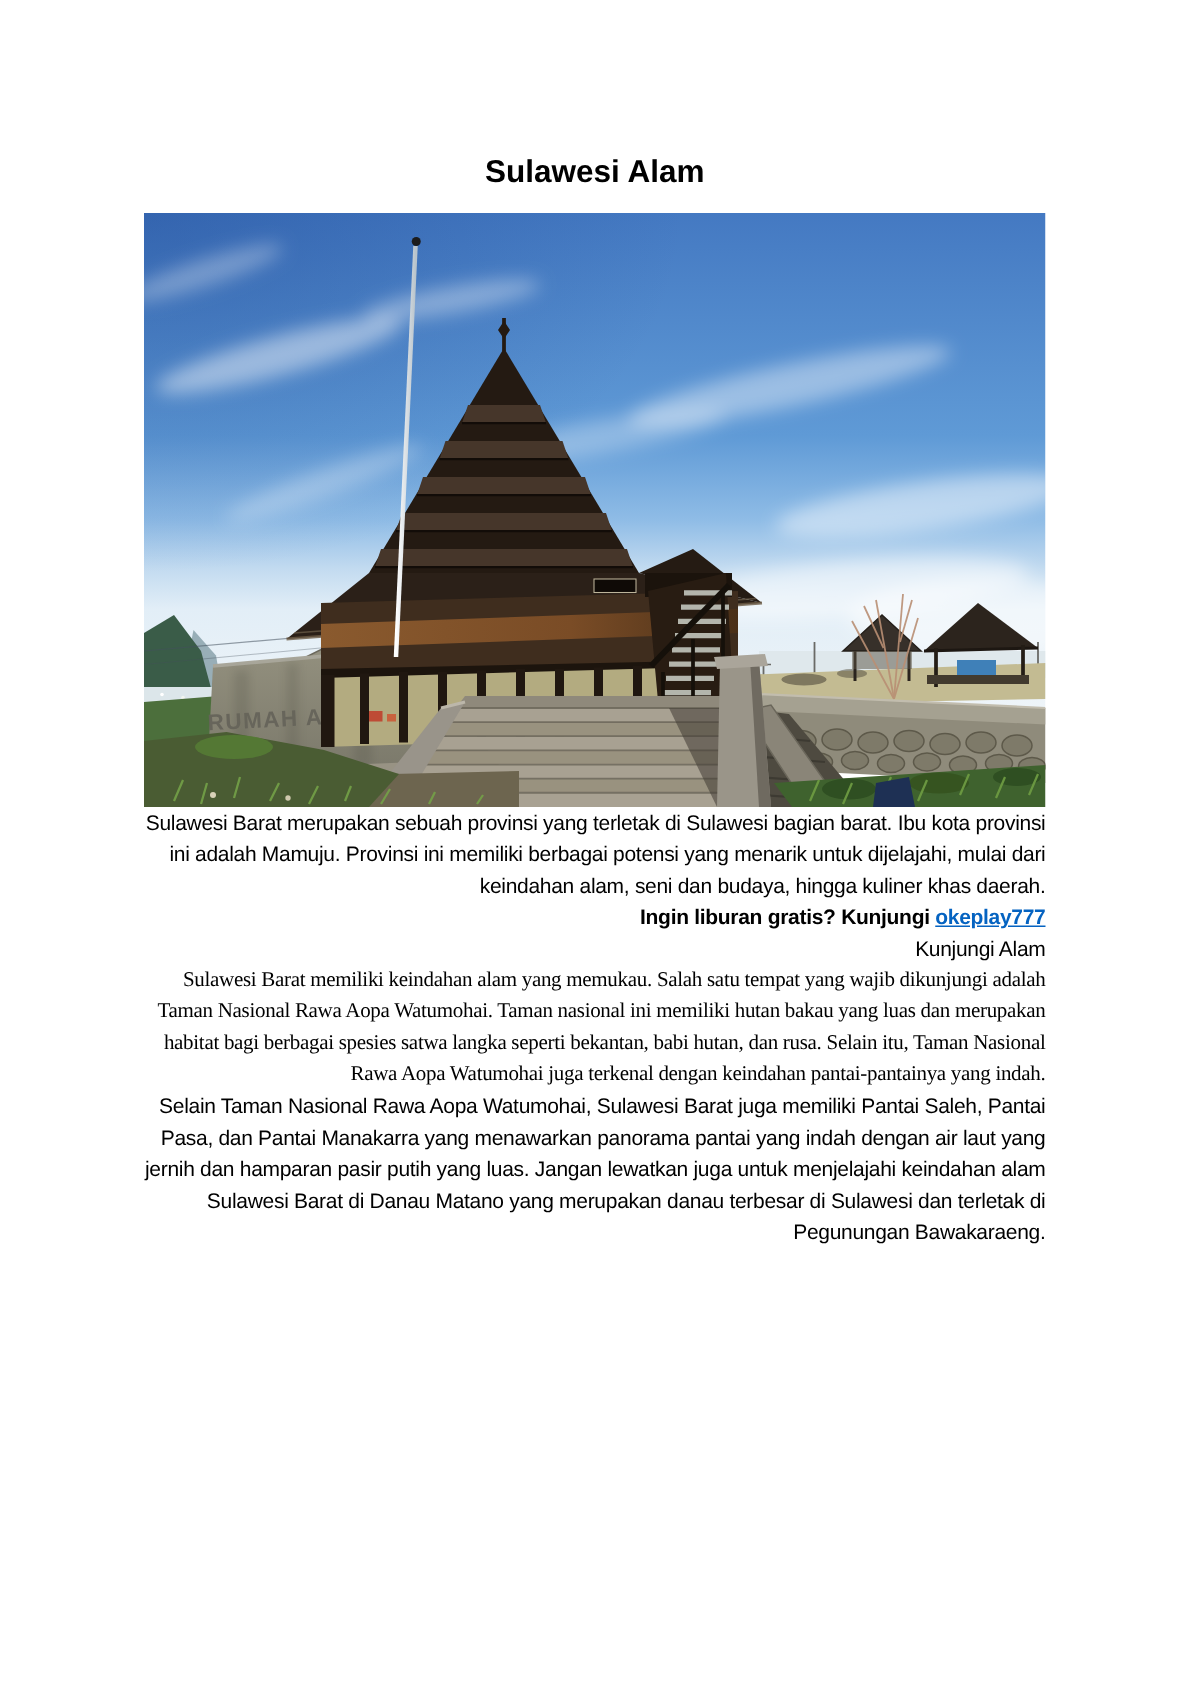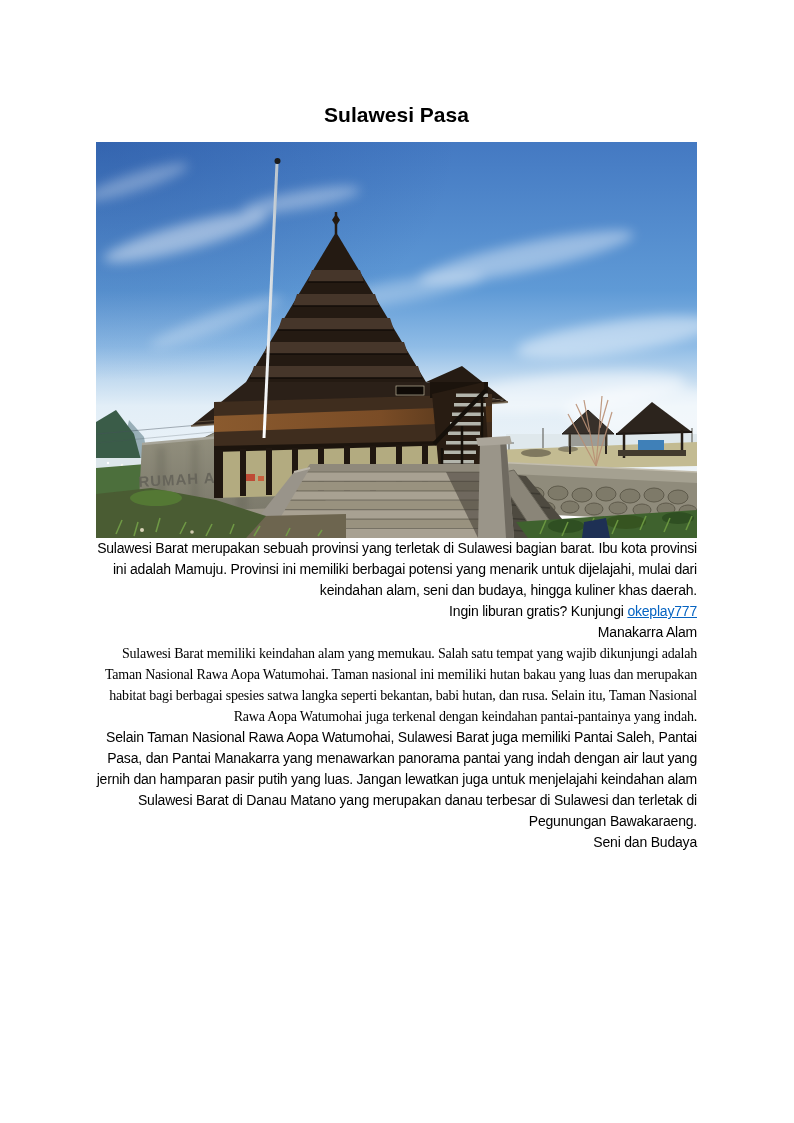--- a/index.html
+++ b/index.html
@@ -17,38 +17,38 @@
     font-size:21px;line-height:28px;
     font-weight:700;text-align:center;color:#000;
   }
   figure.photo{margin:13px 0 0 0;padding:0;width:601px;height:396px;display:block;}
   figure.photo svg{display:block;}
   p.p{
     margin:0;font-size:14px;letter-spacing:-0.2px;
     line-height:21px;color:#000;text-align:right;
   }
   .intro{margin-top:15px;}
-  .promo{margin-top:34px;}
+  .promo{margin-top:34px;font-weight:bold;}
   .h-alam{margin-top:12px;}
   .alam1{margin-top:7px;font-family:Liberation Serif, serif;}
   .alam2{margin-top:33px;}
   .h-budaya{margin-top:34px;}
   a.doc-link{color:#0563C1;text-decoration:underline;cursor:pointer;}
   .mono-text{
     font-family:"Liberation Sans",sans-serif;
     font-weight:bold;letter-spacing:1px;
   }
 </style>
 </head>
 <body>
 
 <div class="page">
   <div class="content">
 
-    <h1 class="doc-title">Sulawesi Pasa</h1>
+    <h1 class="doc-title">Sulawesi Alam</h1>
 
     <figure class="photo">
       <svg width="601" height="396" viewBox="0 0 601 396" xmlns="http://www.w3.org/2000/svg">
         <defs>
           <linearGradient id="sky" x1="0" y1="0" x2="0" y2="1">
             <stop offset="0" stop-color="#4479c2"></stop>
             <stop offset="0.45" stop-color="#5f9ad6"></stop>
             <stop offset="0.62" stop-color="#8fbce6"></stop>
             <stop offset="0.72" stop-color="#c3dbf0"></stop>
             <stop offset="0.8" stop-color="#e2eef7"></stop>
@@ -326,22 +326,21 @@
           </g>
           <polygon points="488,380 510,376 514,396 486,396" fill="#1e3054"></polygon>
         </g>
       </svg>
     </figure>
 
     <p class="p intro">Sulawesi Barat merupakan sebuah provinsi yang terletak di Sulawesi bagian barat. Ibu kota provinsi ini adalah Mamuju. Provinsi ini memiliki berbagai potensi yang menarik untuk dijelajahi, mulai dari keindahan alam, seni dan budaya, hingga kuliner khas daerah.</p>
 
     <p class="p promo"><span>Ingin liburan gratis? Kunjungi </span><a href="#" class="doc-link">okeplay777</a></p>
 
-    <p class="p h-alam">Manakarra Alam</p>
+    <p class="p h-alam">Kunjungi Alam</p>
 
     <p class="p alam1">Sulawesi Barat memiliki keindahan alam yang memukau. Salah satu tempat yang wajib dikunjungi adalah Taman Nasional Rawa Aopa Watumohai. Taman nasional ini memiliki hutan bakau yang luas dan merupakan habitat bagi berbagai spesies satwa langka seperti bekantan, babi hutan, dan rusa. Selain itu, Taman Nasional Rawa Aopa Watumohai juga terkenal dengan keindahan pantai-pantainya yang indah.</p>
 
     <p class="p alam2">Selain Taman Nasional Rawa Aopa Watumohai, Sulawesi Barat juga memiliki Pantai Saleh, Pantai Pasa, dan Pantai Manakarra yang menawarkan panorama pantai yang indah dengan air laut yang jernih dan hamparan pasir putih yang luas. Jangan lewatkan juga untuk menjelajahi keindahan alam Sulawesi Barat di Danau Matano yang merupakan danau terbesar di Sulawesi dan terletak di Pegunungan Bawakaraeng.</p>
 
-    <p class="p h-budaya">Seni dan Budaya</p>
 
   </div>
 </div>
 
 </body></html>

